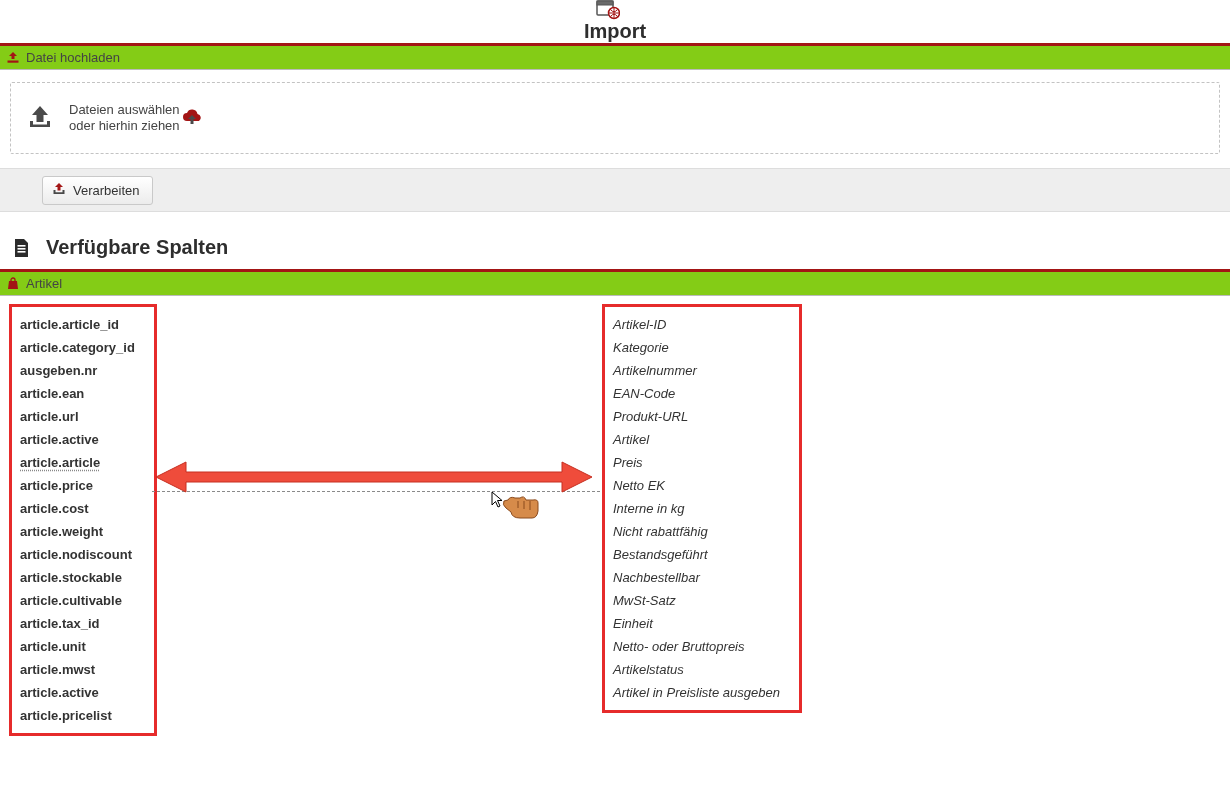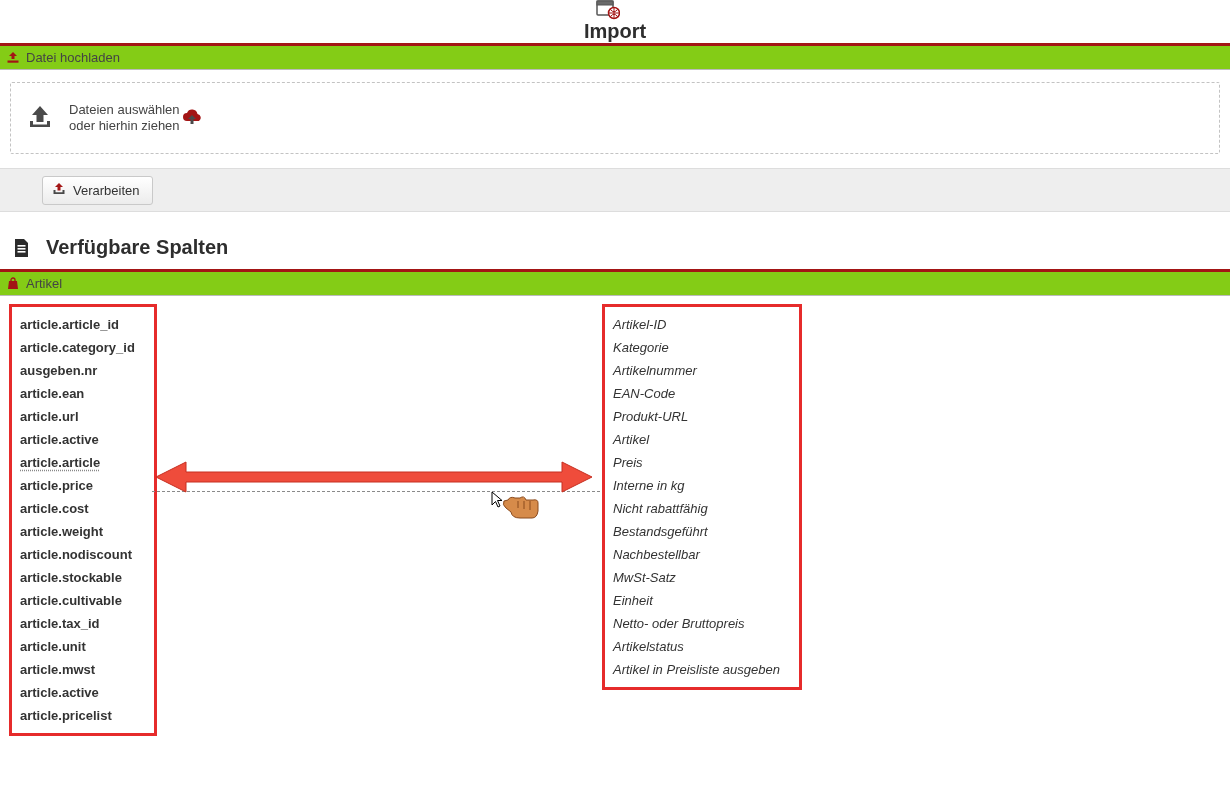--- a/index.html
+++ b/index.html
@@ -201,20 +201,21 @@
         <div class="row">article.pricelist</div>
       </div>
     <div class="col col-right" id="col-right">
         <div class="row">Artikel-ID</div>
         <div class="row">Kategorie</div>
         <div class="row">Artikelnummer</div>
         <div class="row">EAN-Code</div>
         <div class="row">Produkt-URL</div>
         <div class="row">Artikel</div>
         <div class="row">Preis</div>
+        <div class="row">Netto EK</div>
         <div class="row">Interne in kg</div>
         <div class="row">Nicht rabattfähig</div>
         <div class="row">Bestandsgeführt</div>
         <div class="row">Nachbestellbar</div>
         <div class="row">MwSt-Satz</div>
         <div class="row">Einheit</div>
         <div class="row">Netto- oder Bruttopreis</div>
         <div class="row">Artikelstatus</div>
         <div class="row">Artikel in Preisliste ausgeben</div>
       </div>

